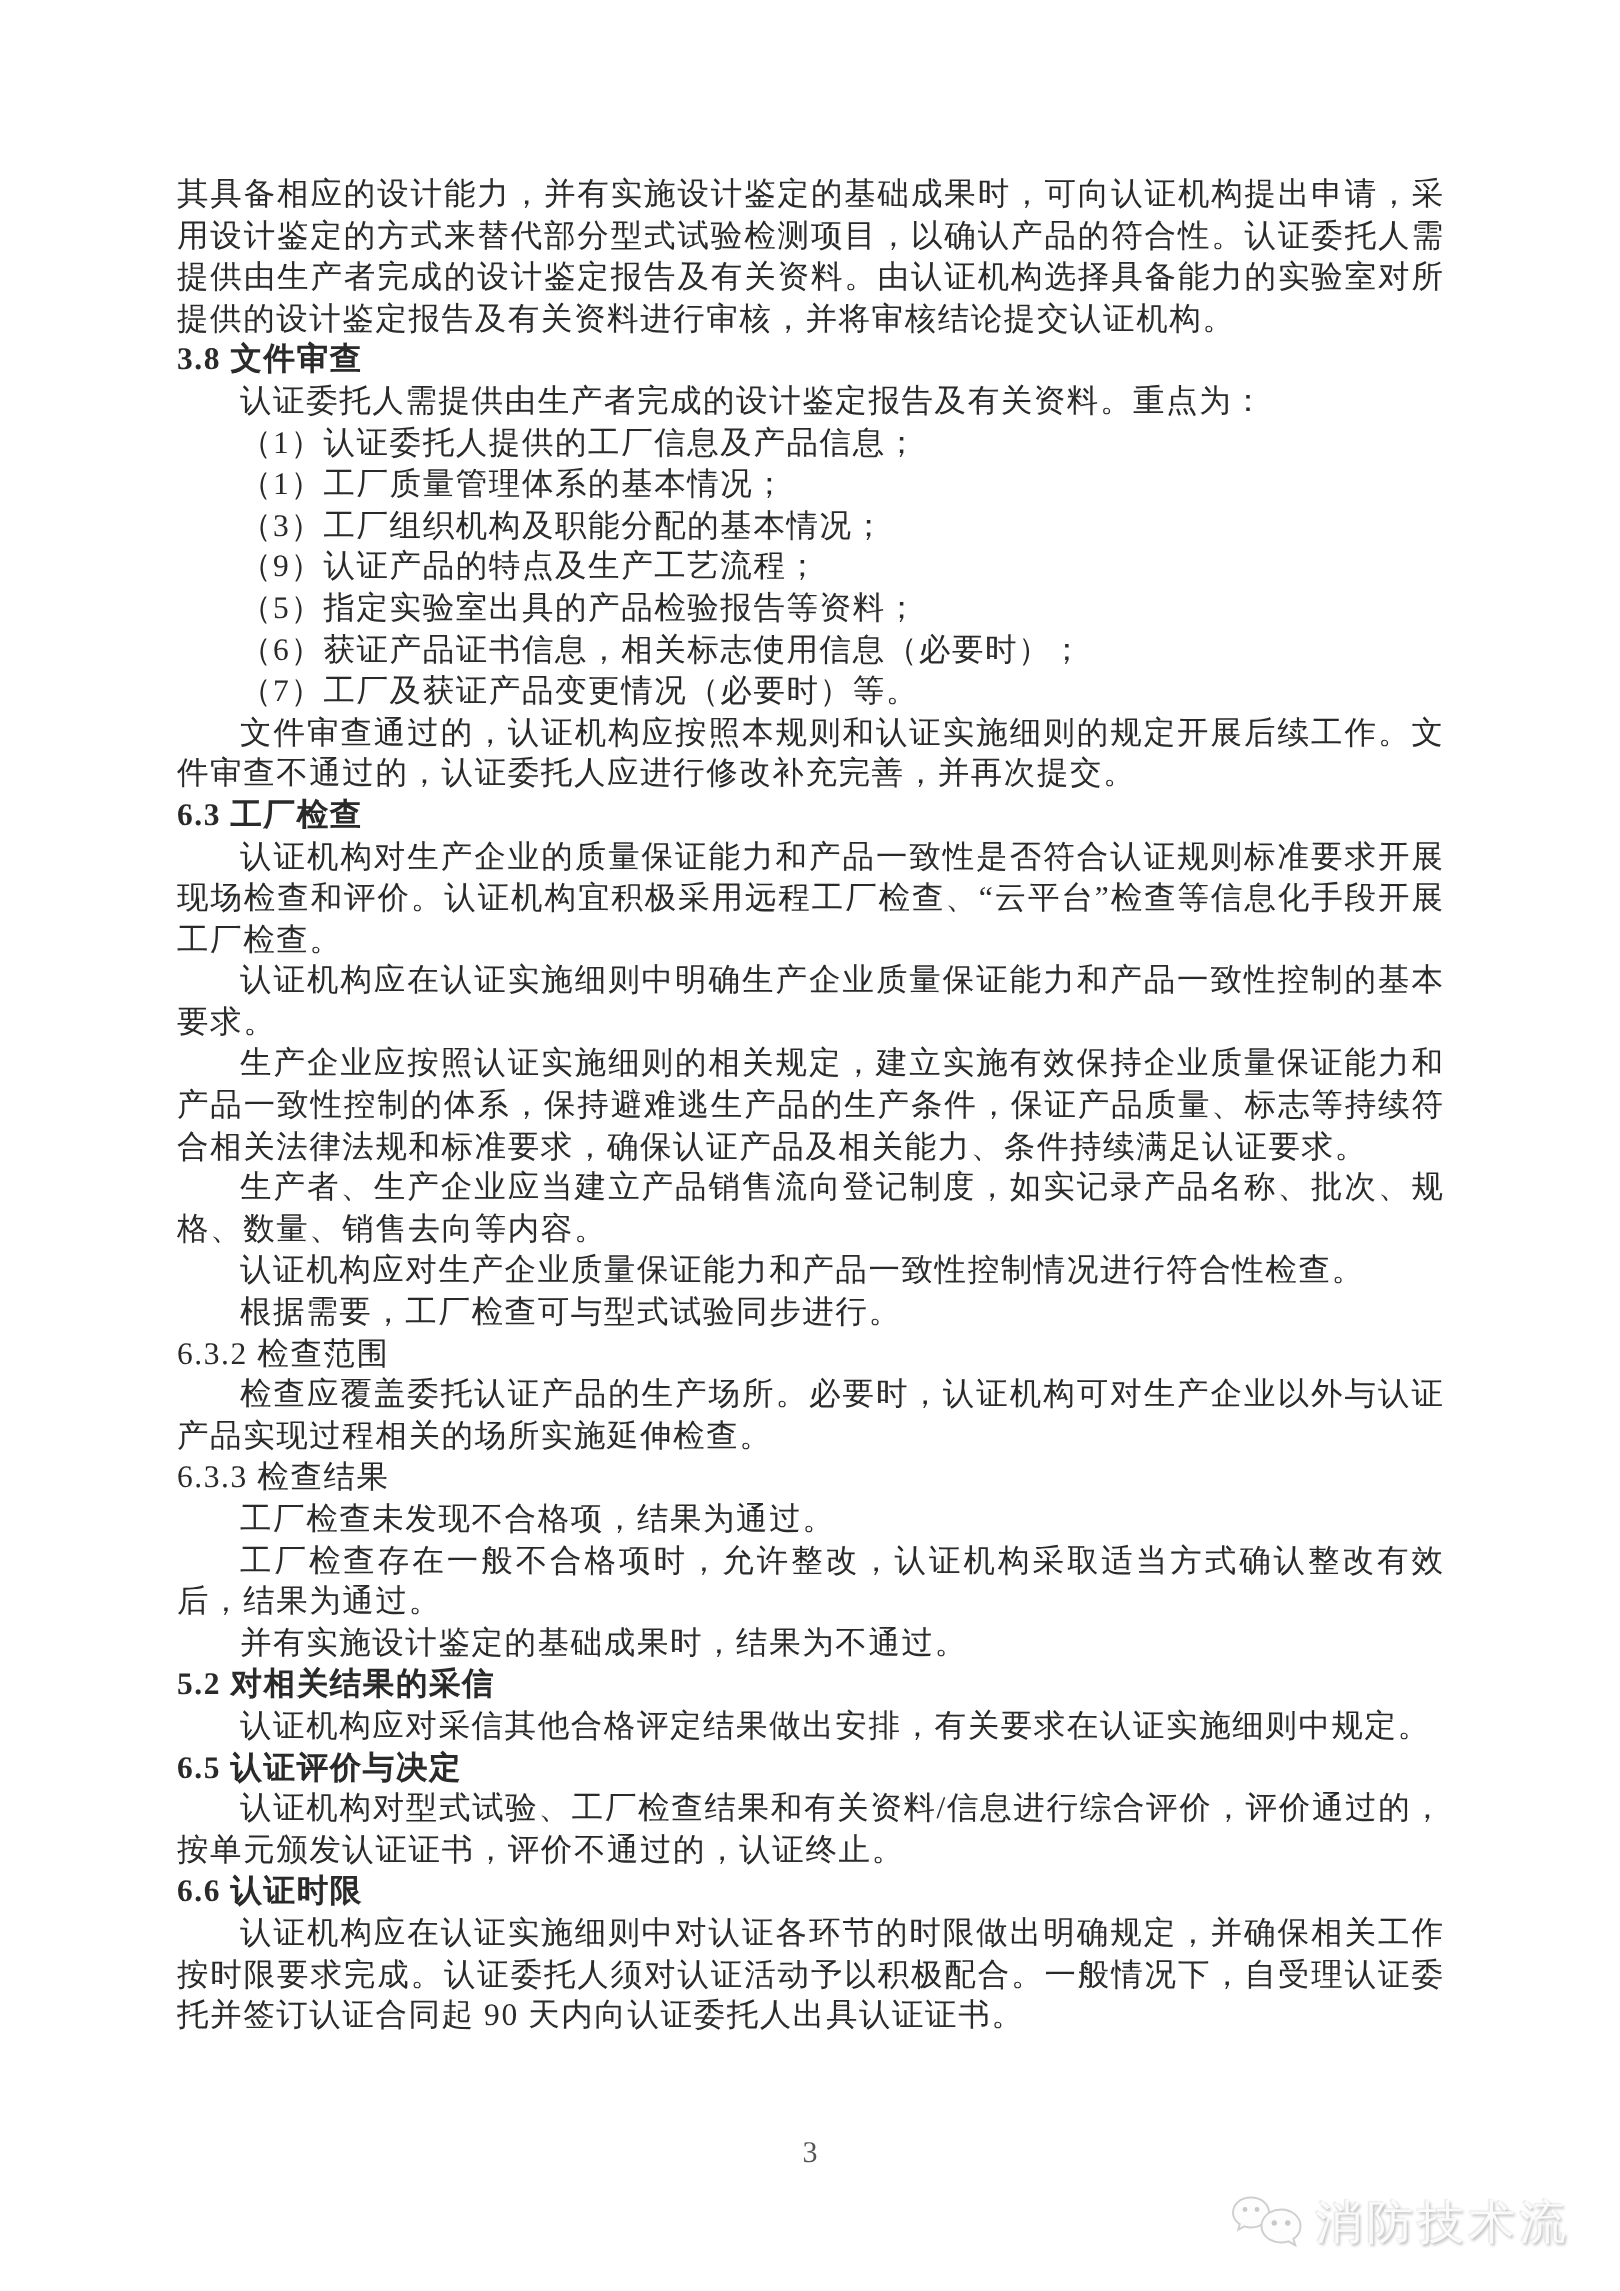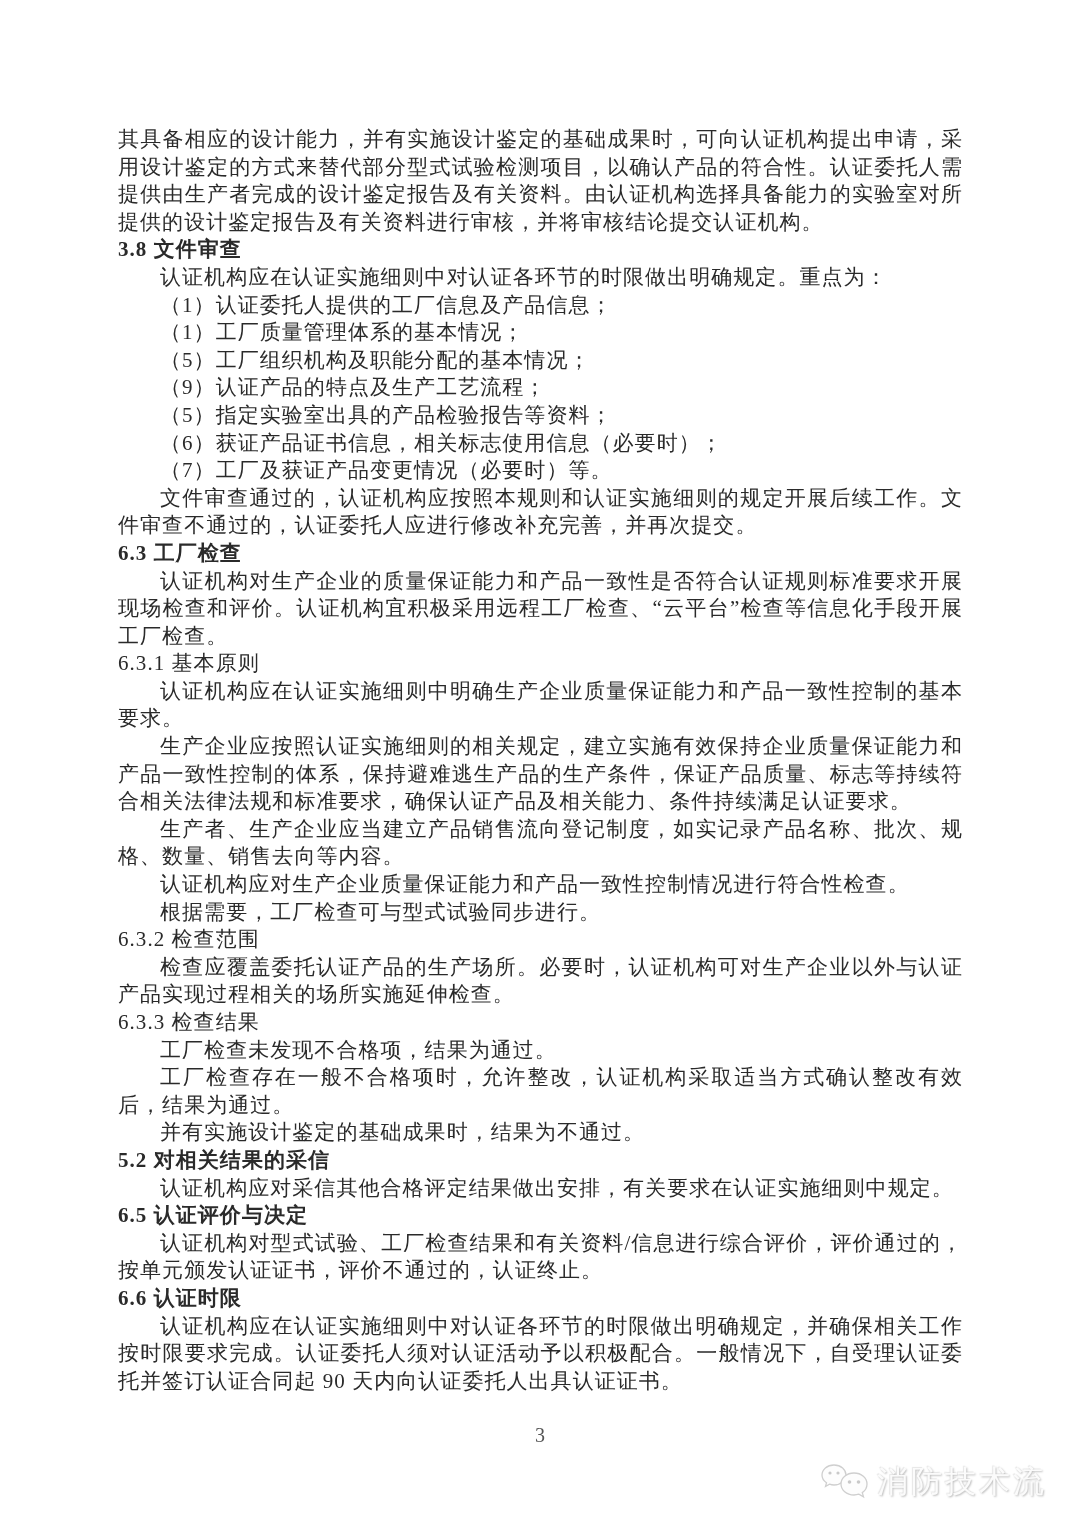--- a/index.html
+++ b/index.html
@@ -11,21 +11,21 @@
     height: 1527px;
     background: #ffffff;
     position: relative;
     overflow: hidden;
     font-family: "Liberation Serif", "DejaVu Serif", serif;
     color: #2a2a2a;
   }
   .content {
     position: absolute;
     left: 118px;
-    top: 126px;
+    top: 116px;
     width: 845px;
   }
   .content p {
     margin: 0;
     font-size: 21px;
     line-height: 27.6px;
     letter-spacing: 1.05px;
     text-align: justify;
   }
   .para.indent { text-indent: 2em; }
@@ -63,32 +63,31 @@
     color: #fbfbfb;
     text-shadow: 1px 1px 2px #bdbdbd, -1px -1px 1px #e8e8e8;
   }
 </style>
 </head>
 <body>
 
 <div class="content">
   <p class="para">其具备相应的设计能力，并有实施设计鉴定的基础成果时，可向认证机构提出申请，采用设计鉴定的方式来替代部分型式试验检测项目，以确认产品的符合性。认证委托人需提供由生产者完成的设计鉴定报告及有关资料。由认证机构选择具备能力的实验室对所提供的设计鉴定报告及有关资料进行审核，并将审核结论提交认证机构。</p>
   <p class="h2">3.8 文件审查</p>
-  <p class="para indent">认证机构应在认证实施细则中对认证各环节的时限做出明确规定。重点为：</p>
+  <p class="para indent">认证委托人需提供由生产者完成的设计鉴定报告及有关资料。重点为：</p>
   <p class="list-item">（1）认证委托人提供的工厂信息及产品信息；</p>
   <p class="list-item">（1）工厂质量管理体系的基本情况；</p>
-  <p class="list-item">（5）工厂组织机构及职能分配的基本情况；</p>
+  <p class="list-item">（3）工厂组织机构及职能分配的基本情况；</p>
   <p class="list-item">（9）认证产品的特点及生产工艺流程；</p>
   <p class="list-item">（5）指定实验室出具的产品检验报告等资料；</p>
   <p class="list-item">（6）获证产品证书信息，相关标志使用信息（必要时）；</p>
   <p class="list-item">（7）工厂及获证产品变更情况（必要时）等。</p>
   <p class="para indent">文件审查通过的，认证机构应按照本规则和认证实施细则的规定开展后续工作。文件审查不通过的，认证委托人应进行修改补充完善，并再次提交。</p>
   <p class="h2">6.3 工厂检查</p>
   <p class="para indent">认证机构对生产企业的质量保证能力和产品一致性是否符合认证规则标准要求开展现场检查和评价。认证机构宜积极采用远程工厂检查、“云平台”检查等信息化手段开展工厂检查。</p>
-  <p class="h3">6.3.1 基本原则</p>
   <p class="para indent">认证机构应在认证实施细则中明确生产企业质量保证能力和产品一致性控制的基本要求。</p>
   <p class="para indent">生产企业应按照认证实施细则的相关规定，建立实施有效保持企业质量保证能力和产品一致性控制的体系，保持避难逃生产品的生产条件，保证产品质量、标志等持续符合相关法律法规和标准要求，确保认证产品及相关能力、条件持续满足认证要求。</p>
   <p class="para indent">生产者、生产企业应当建立产品销售流向登记制度，如实记录产品名称、批次、规格、数量、销售去向等内容。</p>
   <p class="para indent">认证机构应对生产企业质量保证能力和产品一致性控制情况进行符合性检查。</p>
   <p class="para indent">根据需要，工厂检查可与型式试验同步进行。</p>
   <p class="h3">6.3.2 检查范围</p>
   <p class="para indent">检查应覆盖委托认证产品的生产场所。必要时，认证机构可对生产企业以外与认证产品实现过程相关的场所实施延伸检查。</p>
   <p class="h3">6.3.3 检查结果</p>
   <p class="para indent">工厂检查未发现不合格项，结果为通过。</p>
   <p class="para indent">工厂检查存在一般不合格项时，允许整改，认证机构采取适当方式确认整改有效后，结果为通过。</p>

